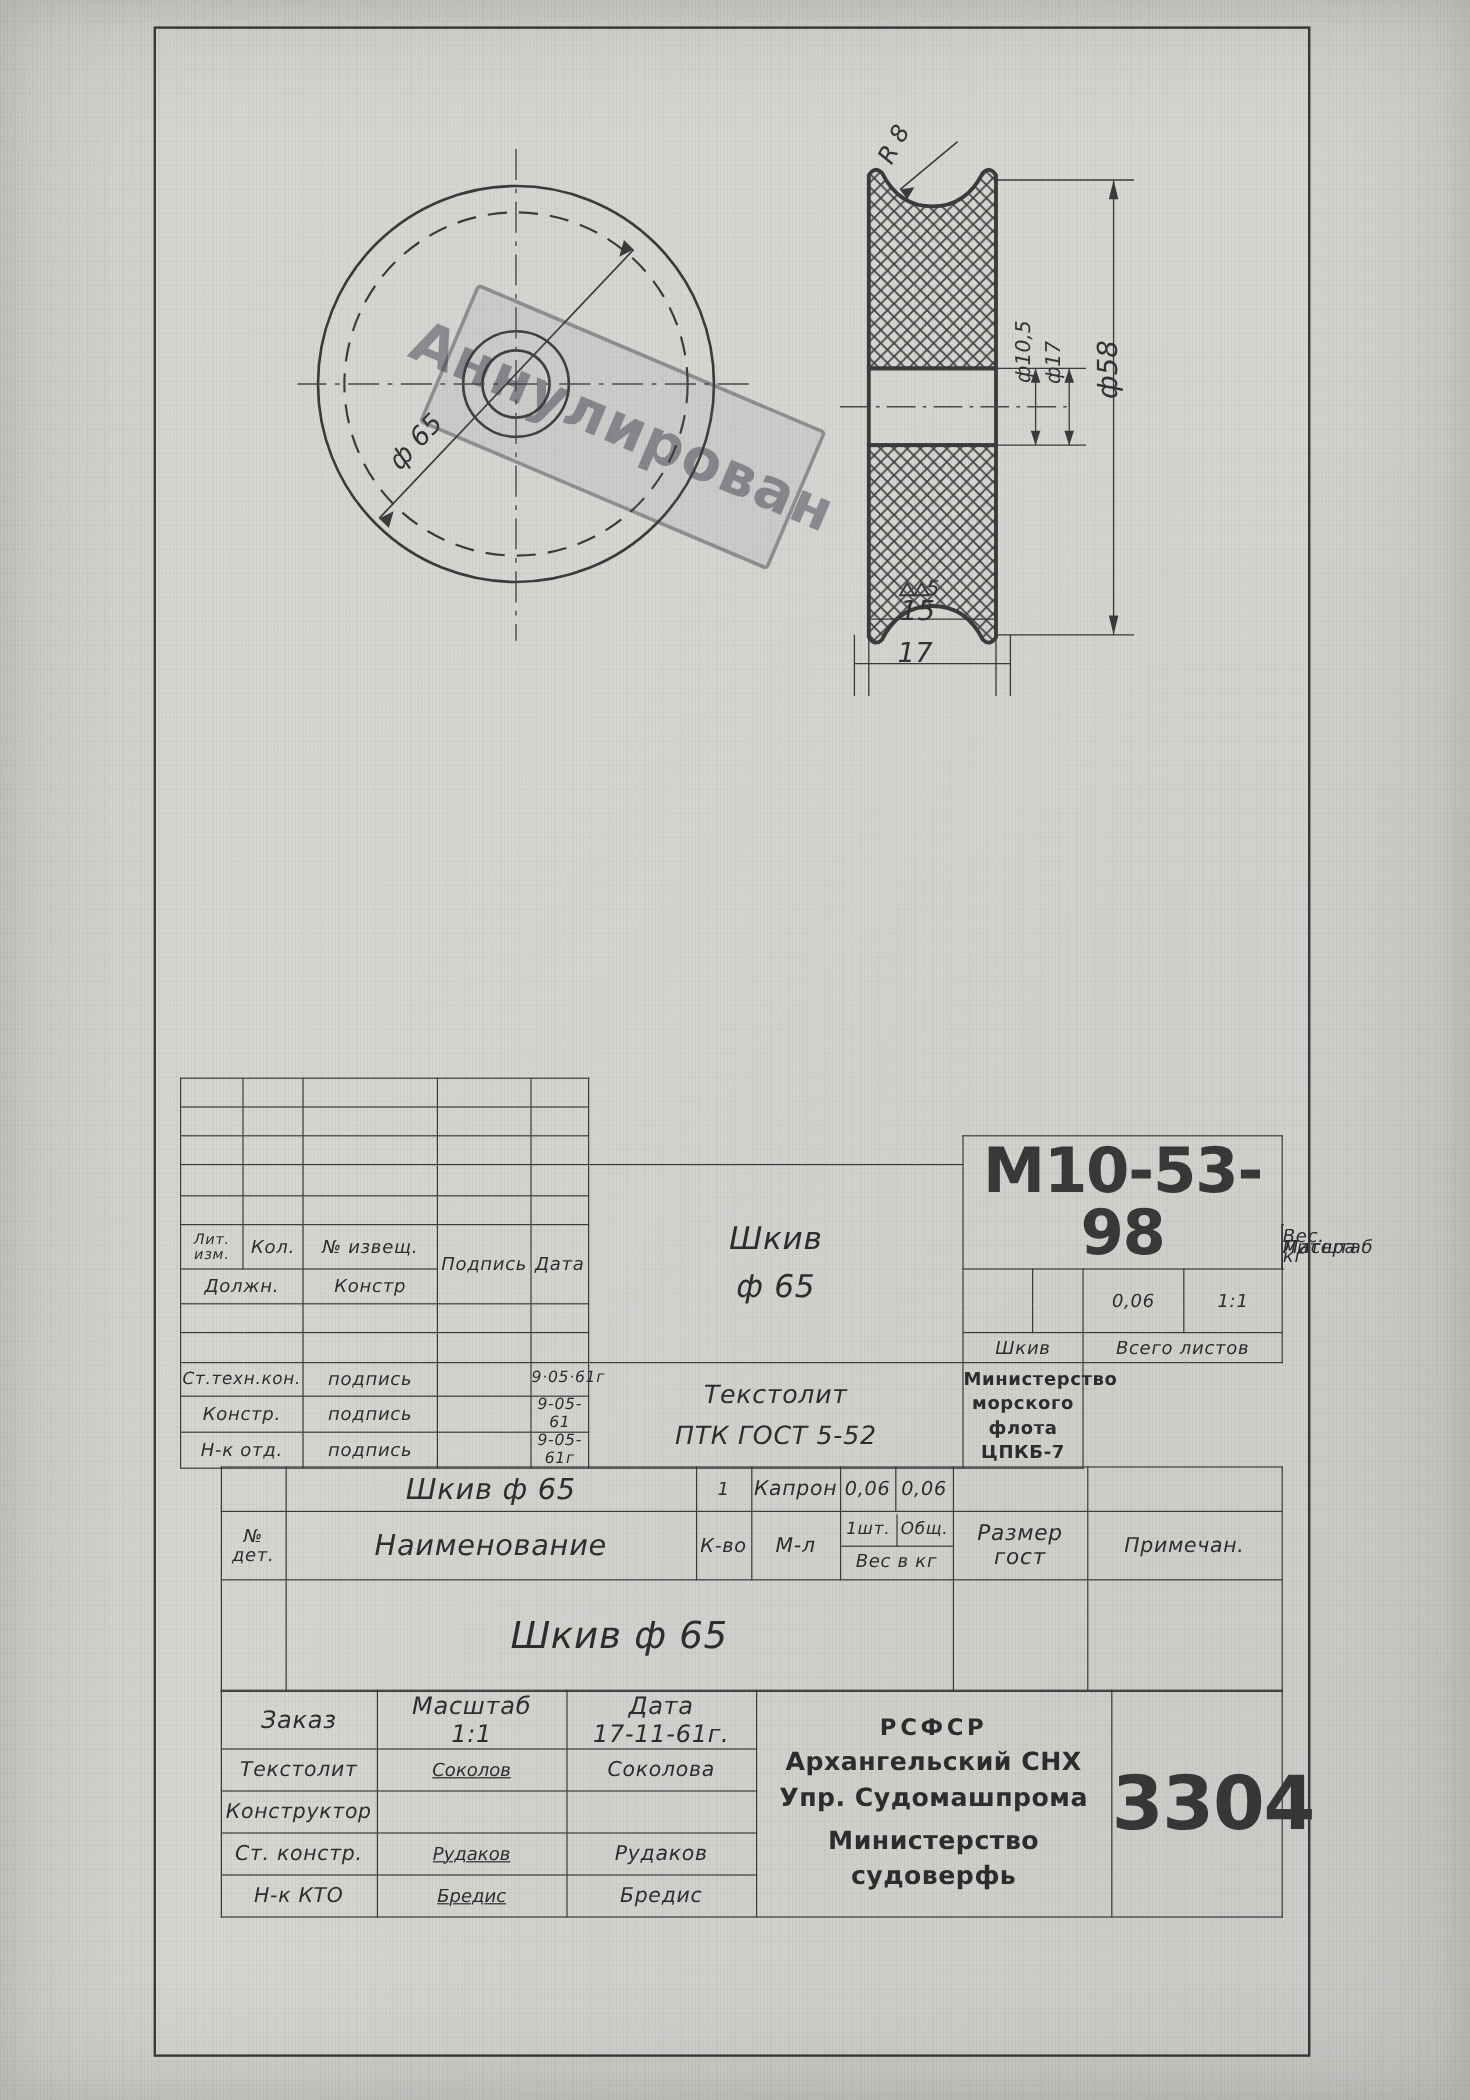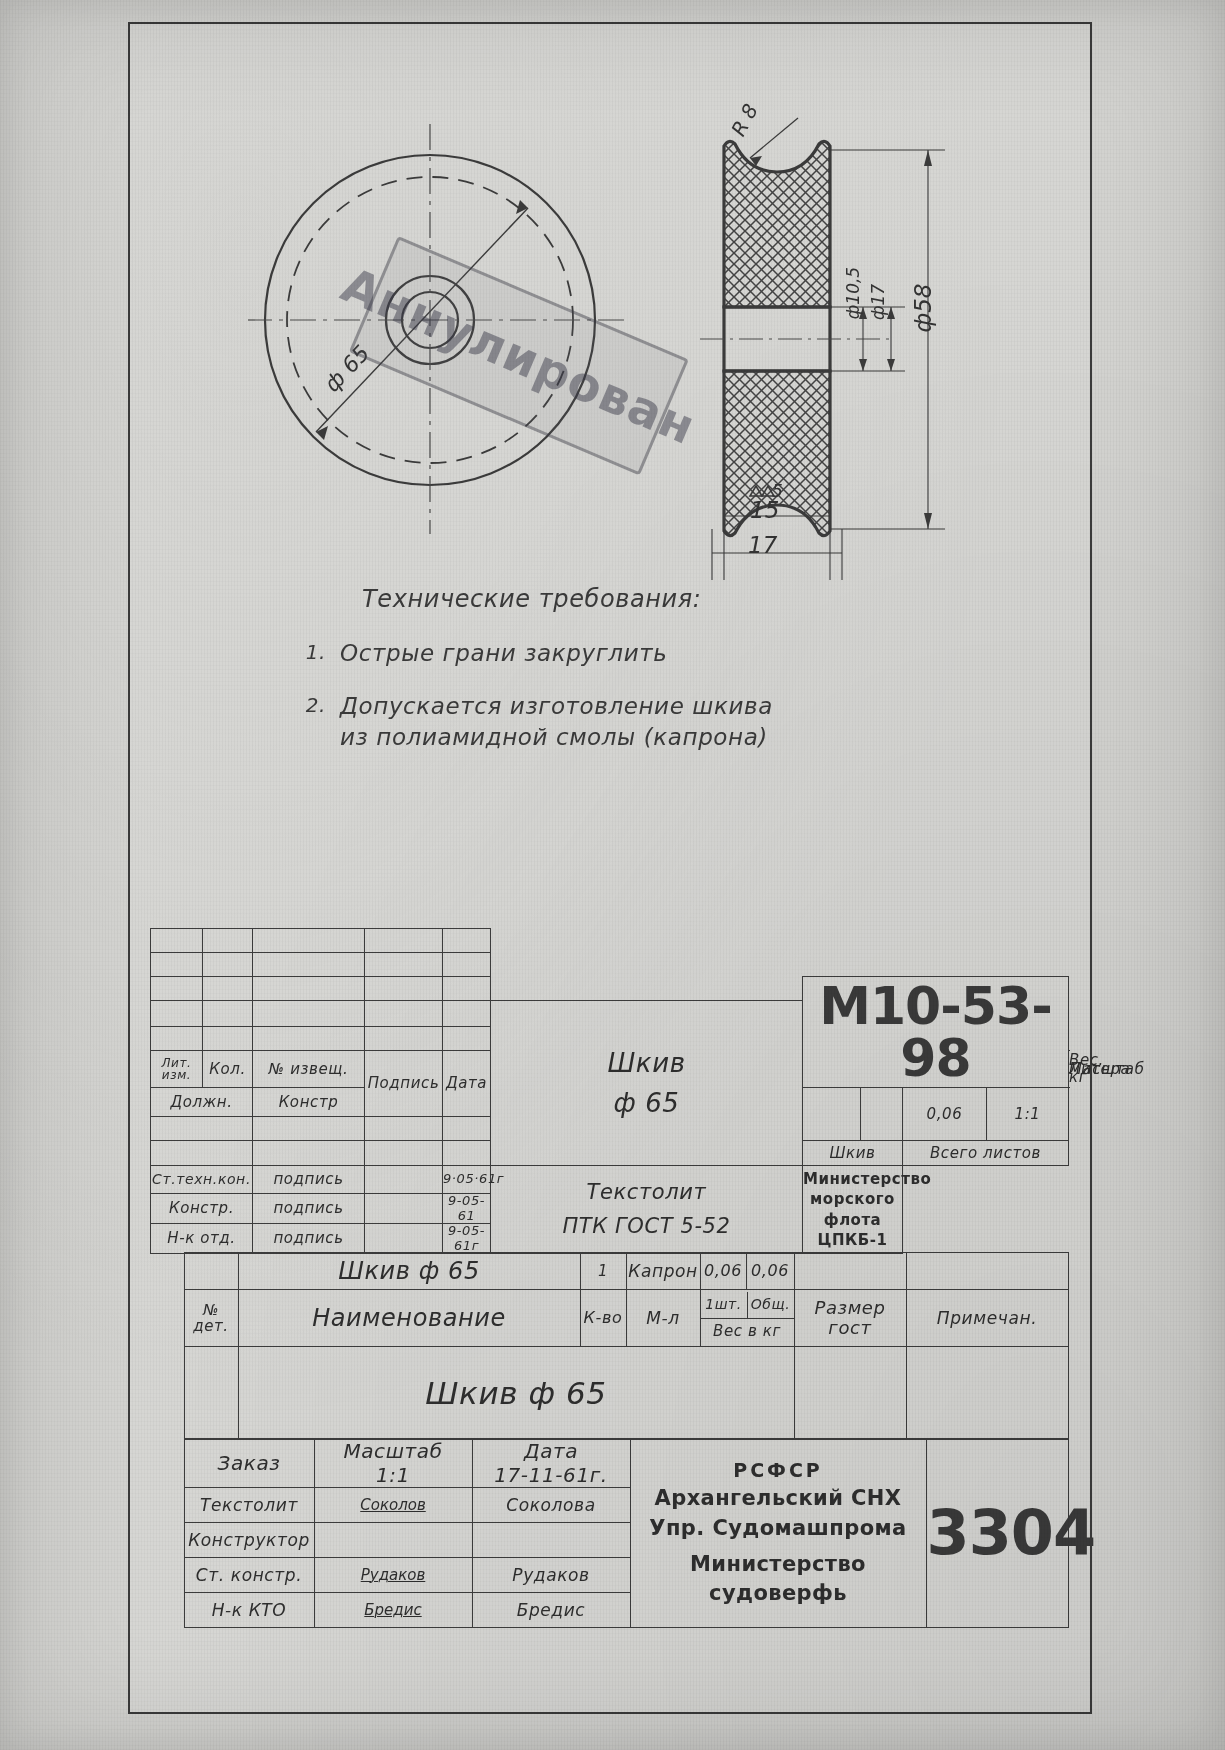--- a/index.html
+++ b/index.html
@@ -47,21 +47,21 @@
     letter-spacing:1px;font-family:"DejaVu Sans","Liberation Sans",sans-serif;}
 
   
   table.tb{border-collapse:collapse;table-layout:fixed;}
   table.tb td{border:1.6px solid #3c3c3c;padding:0;vertical-align:middle;
     text-align:center;font-size:15px;line-height:1.12;color:#2e2e2e;}
   .nb{border:none !important;}
   .thin td{height:23px;}
   .big{font-size:20px;}
 
-  #block{position:absolute;left:150px;top:928px;width:918px;}
+  #block{position:absolute;left:150px;top:898px;width:918px;}
   #dnum{font-size:52px;font-weight:800;letter-spacing:-1px;
         font-family:"DejaVu Sans","Liberation Sans",sans-serif;
         color:#3a3a3a;line-height:1;}
   #ordnum{font-size:62px;font-weight:800;letter-spacing:-1px;color:#3a3a3a;line-height:1;}
   .org{font-weight:700;letter-spacing:.5px;}
   .sig{font-style:italic;font-size:17px;color:#3a3a3a;
        text-decoration:underline;text-decoration-thickness:1px;}
 </style>
 </head>
 <body>
@@ -147,34 +147,20 @@
   <div class="dim small" style="left:860px;top:292px;transform:rotate(-90deg);">ф17</div>
   <div class="dim" style="left:899px;top:295px;transform:rotate(-90deg);font-size:23px;">ф58</div>
   <div class="dim" style="left:750px;top:497px;font-size:23px;">15</div>
   <div class="dim" style="left:748px;top:532px;font-size:23px;">17</div>
   <div class="dim small" style="left:772px;top:481px;">5</div>
 
   <div id="stamp">
     <span>Аннулирован</span>
   </div>
 
-  <div id="tr">
-    <div class="tr-title hand">Технические требования:</div>
-    <div class="tr-item">
-      <div class="tr-num hand">1.</div>
-      <div class="hand">Острые грани закруглить</div>
-    </div>
-    <div class="tr-item">
-      <div class="tr-num hand">2.</div>
-      <div>
-        <div class="hand">Допускается изготовление шкива</div>
-        <div class="hand tr-sub" style="margin-left:0;">из полиамидной смолы (капрона)</div>
-      </div>
-    </div>
-  </div>
 
   <div id="block">
 
     <table class="tb" style="width:918px;">
       <colgroup>
         <col style="width:52px">
           <col style="width:50px">
           <col style="width:112px">
         <col style="width:78px">
           <col style="width:48px">
@@ -276,21 +262,21 @@
         <td colspan="2" class="hand" style="height:27px;font-size:14px;">Ст.техн.кон.</td>
         <td class="hand" style="font-size:15px;">подпись</td>
         <td></td>
         <td class="hand" style="font-size:13px;">9·05·61г</td>
         <td rowspan="3" class="hand" style="font-size:21px;line-height:1.6;">
           <div>Текстолит</div>
           <div>ПТК ГОСТ  5-52</div>
         </td>
         <td colspan="2" rowspan="3" class="org" style="font-size:15px;line-height:1.35;">
           <div>Министерство морского флота</div>
-          <div>ЦПКБ-1</div>
+          <div>ЦПКБ-7</div>
         </td>
         <td colspan="2" rowspan="3" class="nb"></td>
       </tr>
       <tr>
         <td colspan="2" class="hand" style="height:27px;font-size:15px;">Констр.</td>
         <td class="hand" style="font-size:15px;">подпись</td>
         <td></td>
         <td class="hand" style="font-size:13px;">9-05-61</td>
       </tr>
       <tr>

